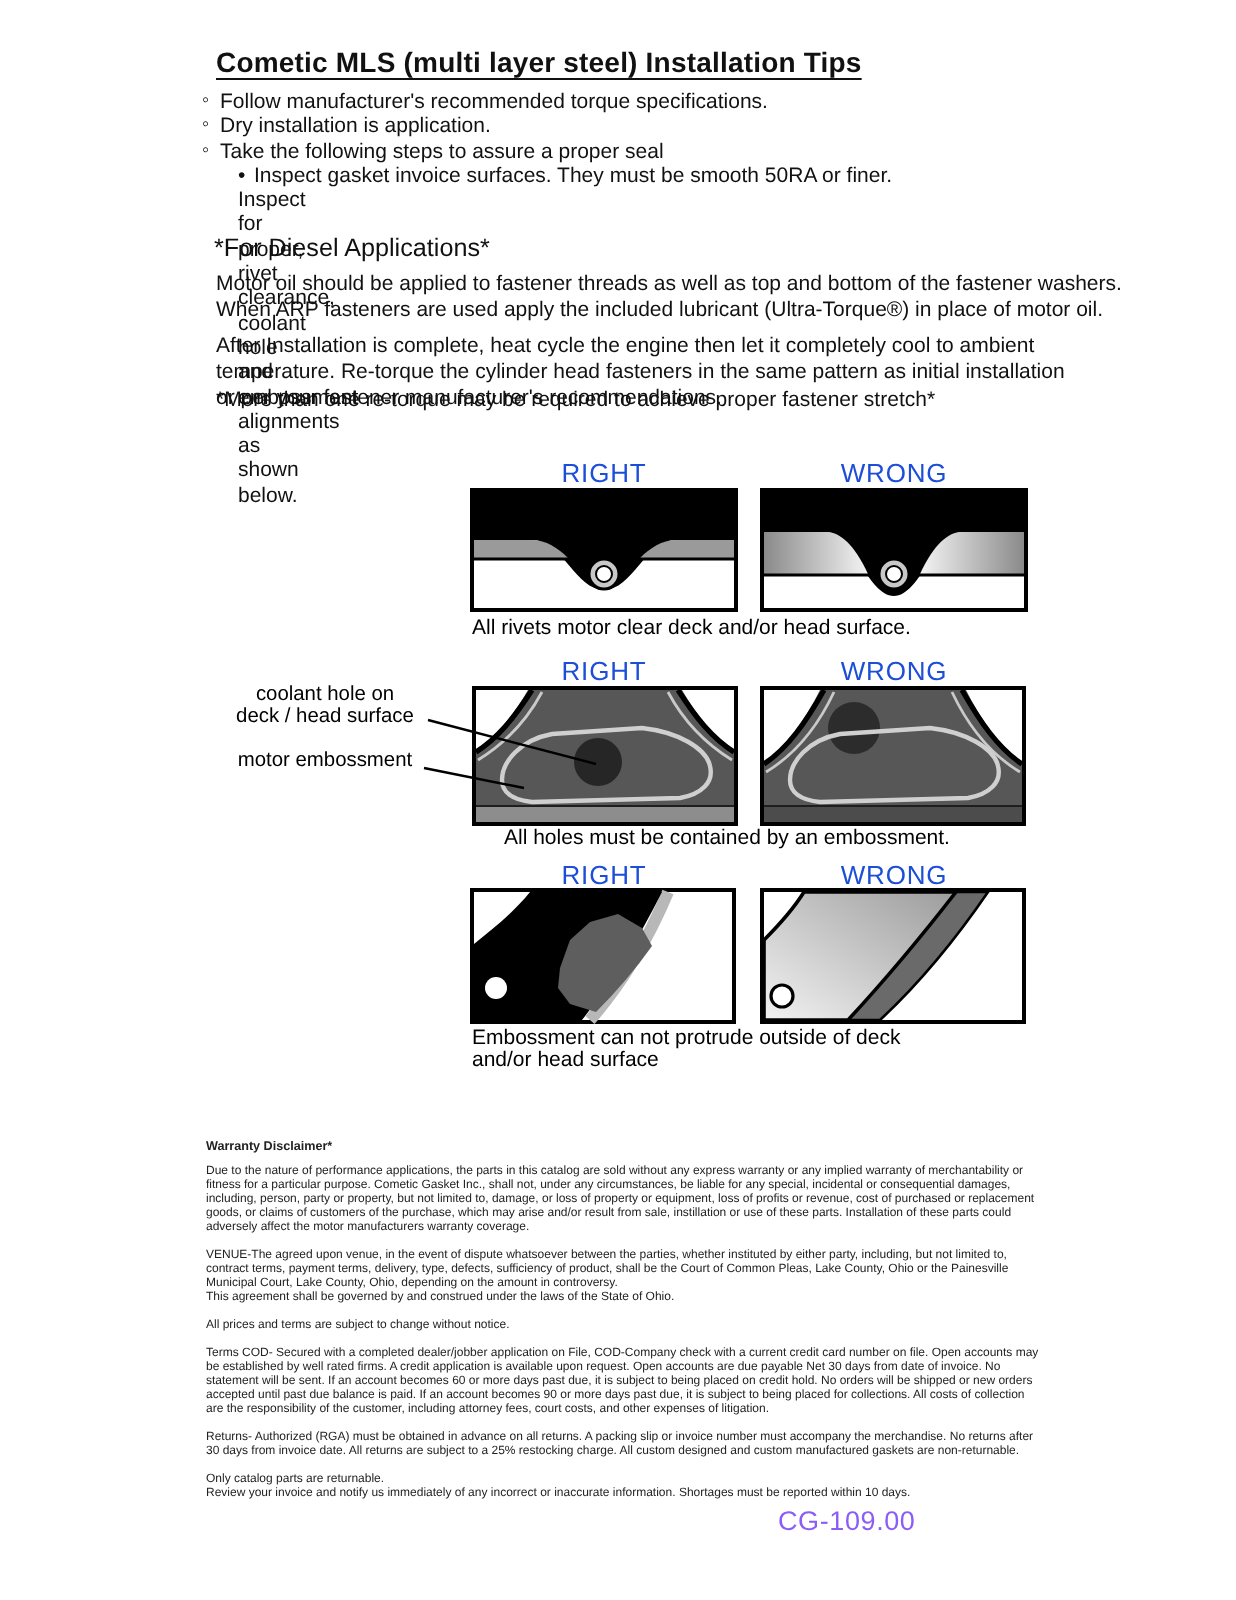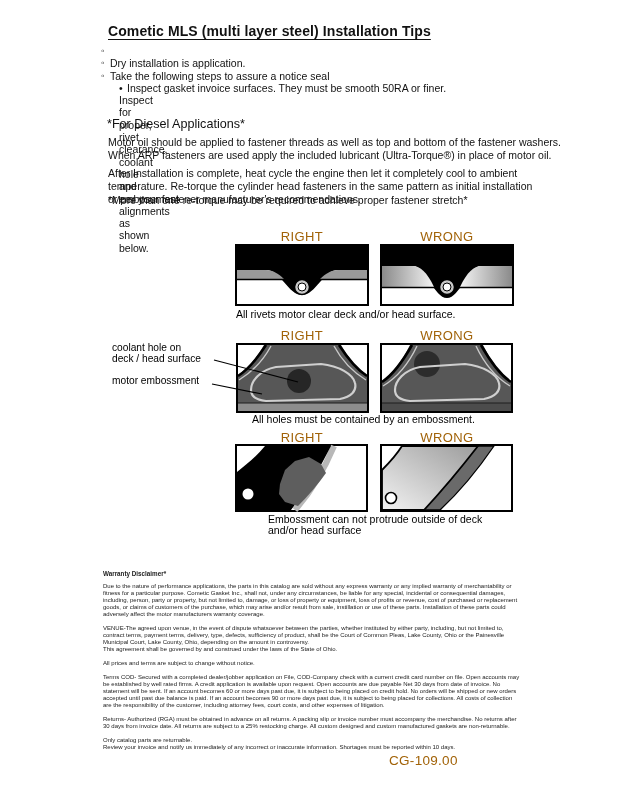--- a/index.html
+++ b/index.html
@@ -13,45 +13,46 @@
     text-decoration:underline;text-decoration-thickness:1.3px;text-underline-offset:2.5px;
     letter-spacing:.1px;
   }
   .tips{position:absolute;left:101px;top:45px;font-size:10.5px;line-height:12.3px;}
   .b-row{display:flex;}
   .mk{width:9px;flex:0 0 9px;font-size:10px;}
   .sub{margin-left:18px;}
   .mk2{width:8px;flex:0 0 8px;}
   .diesel-heading{position:absolute;left:107px;top:117px;margin:0;font-size:12.6px;font-weight:normal;}
   .para{position:absolute;left:107px;width:478px;margin:1px;font-size:10.5px;line-height:13.2px;white-space:pre-line;}
-  .dlabel{position:absolute;width:134px;text-align:center;font-size:13px;letter-spacing:.4px;color:#a16207;}
+  .dlabel{position:absolute;width:134px;text-align:center;font-size:13px;letter-spacing:.4px;color:#1d4ed8;}
   .panel{position:absolute;}
   .caption{position:absolute;font-size:10.5px;line-height:11px;white-space:pre-line;color:#000;}
-  .side-label{position:absolute;left:112px;width:101px;text-align:left;font-size:10.2px;line-height:10.8px;white-space:pre-line;color:#000;}
+  .side-label{position:absolute;left:112px;width:101px;text-align:center;font-size:10.2px;line-height:10.8px;white-space:pre-line;color:#000;}
   .warranty{position:absolute;left:103px;top:570px;width:452px;font-size:6px;line-height:7px;color:#222;}
   .warranty-heading{margin:0 0 6px 0;font-size:6.3px;font-weight:bold;}
   .wp{margin:0 0 7px 0;white-space:pre-line;}
-  .footer-code{position:absolute;left:389px;top:753px;font-size:13.5px;letter-spacing:.3px;color:#a16207;}
+  .footer-code{position:absolute;left:389px;top:753px;font-size:13.5px;letter-spacing:.3px;color:#8b5cf6;}
 </style>
 </head>
 <body>
 
 <h1 class="page-title">Cometic MLS (multi layer steel) Installation Tips</h1>
 
 <div class="tips">
   <div class="b-row">
       <span class="mk">◦</span>
+      <span>Follow manufacturer's recommended torque specifications.</span>
     </div>
   <div class="b-row">
       <span class="mk">◦</span>
       <span>Dry installation is application.</span>
     </div>
   <div class="b-row">
       <span class="mk">◦</span>
-      <span>Take the following steps to assure a notice seal</span>
+      <span>Take the following steps to assure a proper seal</span>
     </div>
   <div class="b-row sub">
       <span class="mk2">•</span>
       <span>Inspect gasket invoice surfaces.  They must be smooth 50RA or finer.</span>
     </div>
   <div class="b-row sub">
       <span class="mk2">Inspect for proper, rivet clearance, coolant hole and embossment alignments as shown below.</span>
     </div>
 </div>
 
@@ -157,21 +158,21 @@
         <stop offset="0" stop-color="#f2f2f2"></stop>
         <stop offset="1" stop-color="#9c9c9c"></stop>
       </linearGradient>
   </defs>
   <rect x="1" y="1" width="131" height="66" fill="#ffffff" stroke="#000" stroke-width="2"></rect>
   <path d="M96,2 H114 Q88,40 60,66 H42 Q72,38 96,2 Z" fill="#6a6a6a" stroke="#000" stroke-width="1.3"></path>
   <path d="M22,2 H98 Q70,38 44,66 H2 V26 C10,18 17,10 22,2 Z" fill="url(#g3)" stroke="#000" stroke-width="1.8"></path>
   <circle cx="11" cy="54" r="5.5" fill="#ffffff" stroke="#000" stroke-width="1.6"></circle>
 </svg>
 
-<div class="caption" style="left:236px;top:514px;margin-left:32px;">Embossment can not protrude outside of deck
+<div class="caption" style="left:236px;top:514px;">Embossment can not protrude outside of deck
 and/or head surface</div>
 
 <div class="warranty">
   <h3 class="warranty-heading">Warranty Disclaimer*</h3>
   <p class="wp">Due to the nature of performance applications, the parts in this catalog are sold without any express warranty or any implied warranty of merchantability or
 fitness for a particular purpose. Cometic Gasket Inc., shall not, under any circumstances, be liable for any special, incidental or consequential damages,
 including, person, party or property, but not limited to, damage, or loss of property or equipment, loss of profits or revenue, cost of purchased or replacement
 goods, or claims of customers of the purchase, which may arise and/or result from sale, instillation or use of these parts. Installation of these parts could
 adversely affect the motor manufacturers warranty coverage.</p>
   <p class="wp">VENUE-The agreed upon venue, in the event of dispute whatsoever between the parties, whether instituted by either party, including, but not limited to,

